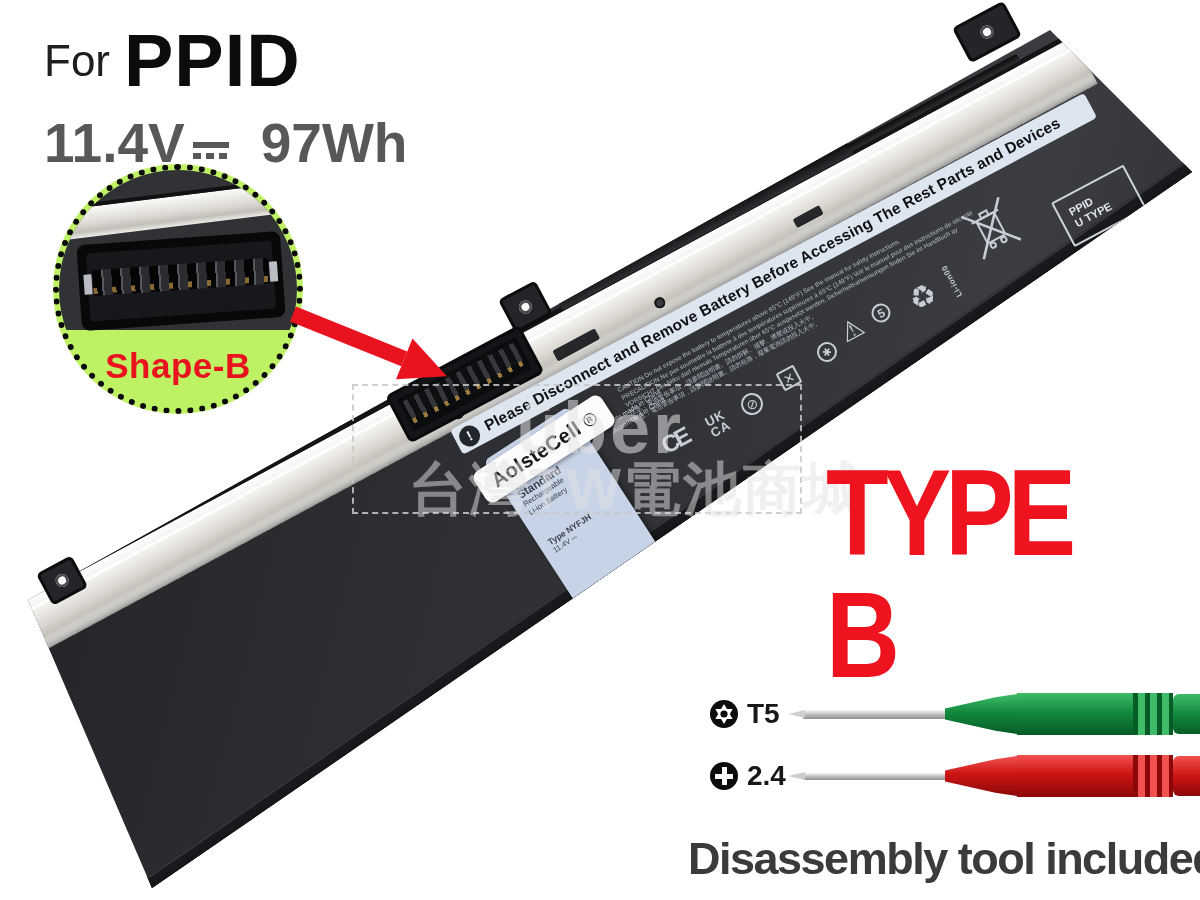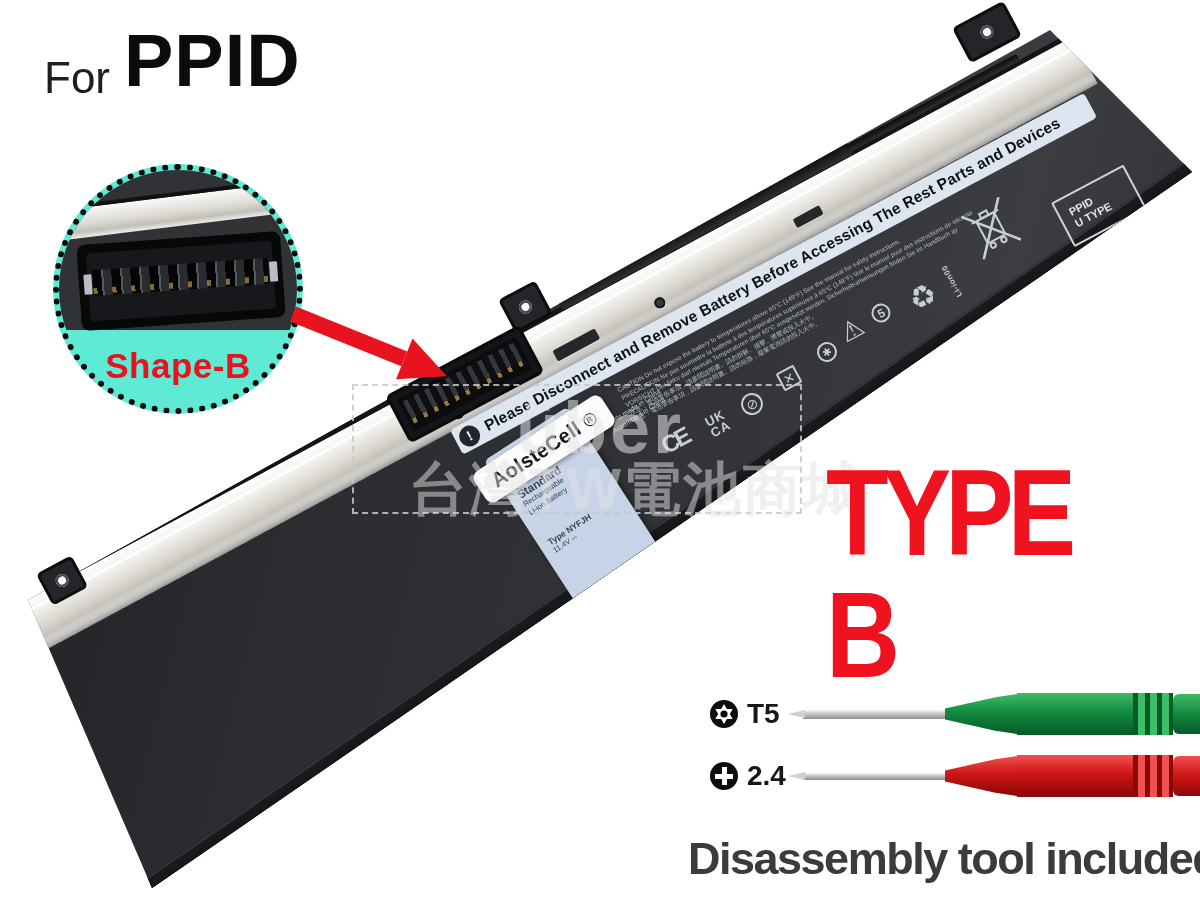--- a/index.html
+++ b/index.html
@@ -2,21 +2,21 @@
 <html><head>
 <meta charset="utf-8">
 <style>
   * { margin:0; padding:0; box-sizing:border-box; }
   html,body { background:#ffffff; }
   body { font-family:"Liberation Sans", sans-serif; }
   .stage { position:relative; width:1200px; height:900px; background:#ffffff; overflow:hidden; }
 
   
   .hdr { position:absolute; left:44px; top:18px; }
-  .hdr-line1 { display:flex; align-items:flex-end; gap:14px; }
+  .hdr-line1 { display:flex; align-items:center; gap:14px; }
   .for-txt { font-size:44px; font-weight:500; color:#1f1f22; }
   .model-txt { font-size:74px; font-weight:800; color:#0c0c0e; letter-spacing:1px; }
   .hdr-line2 { display:flex; align-items:center; margin-top:8px; color:#58585b; }
   .volt-txt, .cap-txt { font-size:55px; font-weight:800; letter-spacing:0; }
   .dc-symbol { display:inline-flex; flex-direction:column; margin:14px 10px 0 8px; }
   .dc-solid { width:36px; height:6px; background:#58585b; }
   .dc-dash { width:36px; height:6px; margin-top:5px;
              background:repeating-linear-gradient(90deg,#58585b 0 8px,transparent 8px 13px); }
   .cap-txt { margin-left:22px; }
 
@@ -112,21 +112,21 @@
   
   .wm-box { position:absolute; left:352px; top:384px; width:450px; height:130px;
     border:2px dashed rgba(200,200,200,.85); }
   .wm1 { position:absolute; left:600px; top:428px; transform:translate(-50%,-50%);
     font-size:72px; font-weight:700; letter-spacing:3px; color:rgba(228,228,230,.55); white-space:nowrap; }
   .wm2 { position:absolute; left:636px; top:490px; transform:translate(-50%,-50%);
     font-size:58px; font-weight:700; letter-spacing:2px; color:rgba(225,225,228,.5); white-space:nowrap; }
 
   
   .inset { position:absolute; left:53px; top:164px; width:250px; height:250px;
-    border:6px dotted #0a0a0a; border-radius:50%; background:#5eead4; overflow:hidden; }
+    border:6px dotted #0a0a0a; border-radius:50%; background:#bef264; overflow:hidden; }
   .ins-top { position:absolute; left:0; right:0; top:0; height:160px; background:#303235; }
   .ins-bracket { position:absolute; left:-12px; right:-12px; top:22px; height:34px;
     transform:rotate(-7deg); border-top:4px solid #101113;
     background:linear-gradient(180deg,#fbfaf8,#dcd9d3 55%,#c2bfb8 80%,#edece8 100%); }
   .ins-frame { position:absolute; left:20px; top:68px; width:204px; height:86px;
     transform:rotate(-4deg); background:#070808; border-radius:8px; }
   .ins-cavity { position:absolute; inset:9px; background:#17181b; border-radius:4px; }
   .ins-pins { position:absolute; left:14px; right:14px; top:26px; height:26px;
     background:repeating-linear-gradient(90deg,#050505 0 9px,#55585e 9px 11px,#2b2c30 11px 19px); }
   .ins-gold { position:absolute; left:14px; right:14px; top:44px; height:6px;
@@ -177,20 +177,28 @@
 </head>
 <body>
 
 <div class="stage">
 
   <div class="hdr">
     <div class="hdr-line1">
       <span class="for-txt">For</span>
       <span class="model-txt">PPID</span>
     </div>
+    <div class="hdr-line2">
+      <span class="volt-txt">11.4V</span>
+      <span class="dc-symbol">
+          <i class="dc-solid"></i>
+          <i class="dc-dash"></i>
+        </span>
+      <span class="cap-txt">97Wh</span>
+    </div>
   </div>
 
   <div class="bat-clip">
     <div class="bat-face"></div>
     <div class="bat-wall"></div>
     <div class="bracket">
       <i class="shine"></i>
       <i class="notch n1"></i>
       <i class="notch n2"></i>
       <i class="screw s1"></i>

